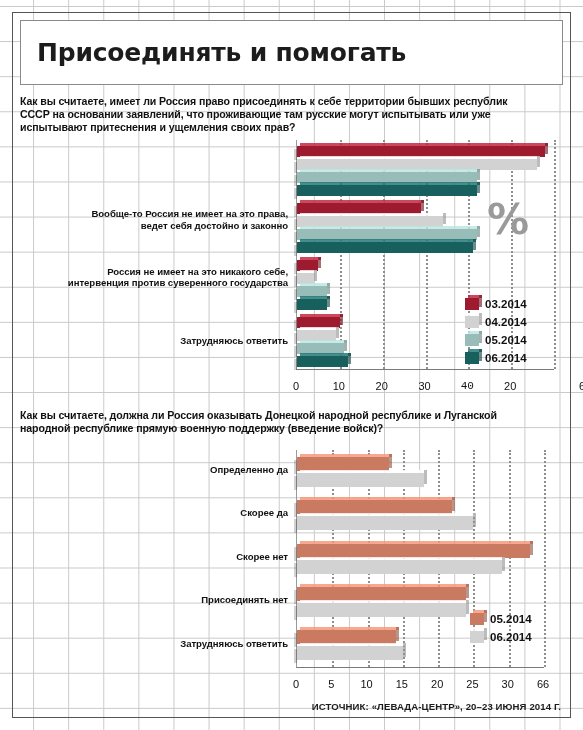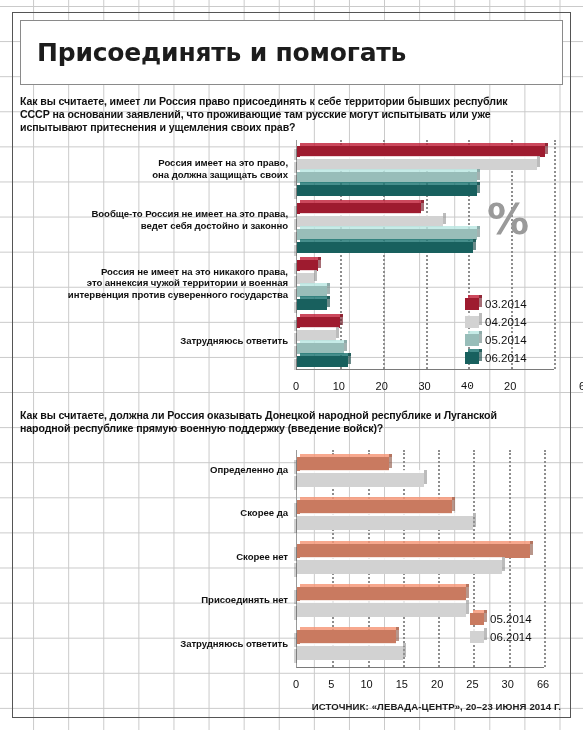--- a/index.html
+++ b/index.html
@@ -80,21 +80,21 @@
   }
   .bar .shadow {
     position:absolute; left:-3px; top:3px; width:3px; bottom:-3px;
     background:rgba(0,0,0,.18);
   }
   .tick {
     position:absolute; bottom:2px; transform:translateX(-50%);
     font-size:11px; color:#111; font-family:"Liberation Sans", sans-serif;
   }
   
-  .legend { position:absolute; }
+  .legend { position:absolute;font-weight:bold; }
   #legend1 { left:465px; top:295px; }
   #legend2 { left:470px; top:610px; }
   .legend-row { display:flex; align-items:center; height:18px; }
   .swatch {
     width:14px; height:12px; position:relative; margin-right:6px;
   }
   .swatch .sf { position:absolute; inset:0; }
   .swatch .st { position:absolute; left:3px; top:-3px; right:-3px; height:3px; opacity:.82; }
   .swatch .ss { position:absolute; right:-3px; top:-3px; width:3px; bottom:3px; opacity:.62; }
   .legend-label { font-size:11.5px; color:#111; }
@@ -226,31 +226,26 @@
         <div class="side" style="background:rgb(17,67,66)"></div>
       </div>
     </div>
     <div class="tick" style="left: 282px; bottom: 0px;">0</div>
     <div class="tick" style="left: 324.833px; bottom: 0px;">10</div>
     <div class="tick" style="left: 367.667px; bottom: 0px;">20</div>
     <div class="tick" style="left: 410.5px; bottom: 0px;">30</div>
     <div class="tick" style="left: 453.333px; bottom: 0px; font-family: Liberation Mono, monospace;">40</div>
     <div class="tick" style="left: 496.167px; bottom: 0px;">20</div>
     <div class="tick" style="left: 571px; bottom: 0px;">60</div>
-    <div class="cat-label" style="top: 17.025px;">
-      <div>Россия имеет на это право,</div>
-      <div>она должна защищать своих</div>
-    </div>
     <div class="cat-label" style="top: 68.475px;">
       <div>Вообще-то Россия не имеет на это права,</div>
       <div>ведет себя достойно и законно</div>
     </div>
     <div class="cat-label" style="top: 125.725px;">
-      <div>Россия не имеет на это никакого права,</div>
-      <div>это аннексия чужой территории и военная</div>
+      <div>Россия не имеет на это никакого себе,</div>
       <div>интервенция против суверенного государства</div>
     </div>
     <div class="cat-label" style="top: 194.575px;">
       <div>Затрудняюсь ответить</div>
     </div>
   </div>
 <div id="pct">%</div>
 <div class="legend" id="legend1">
     <div class="legend-row">
       <span class="swatch">

